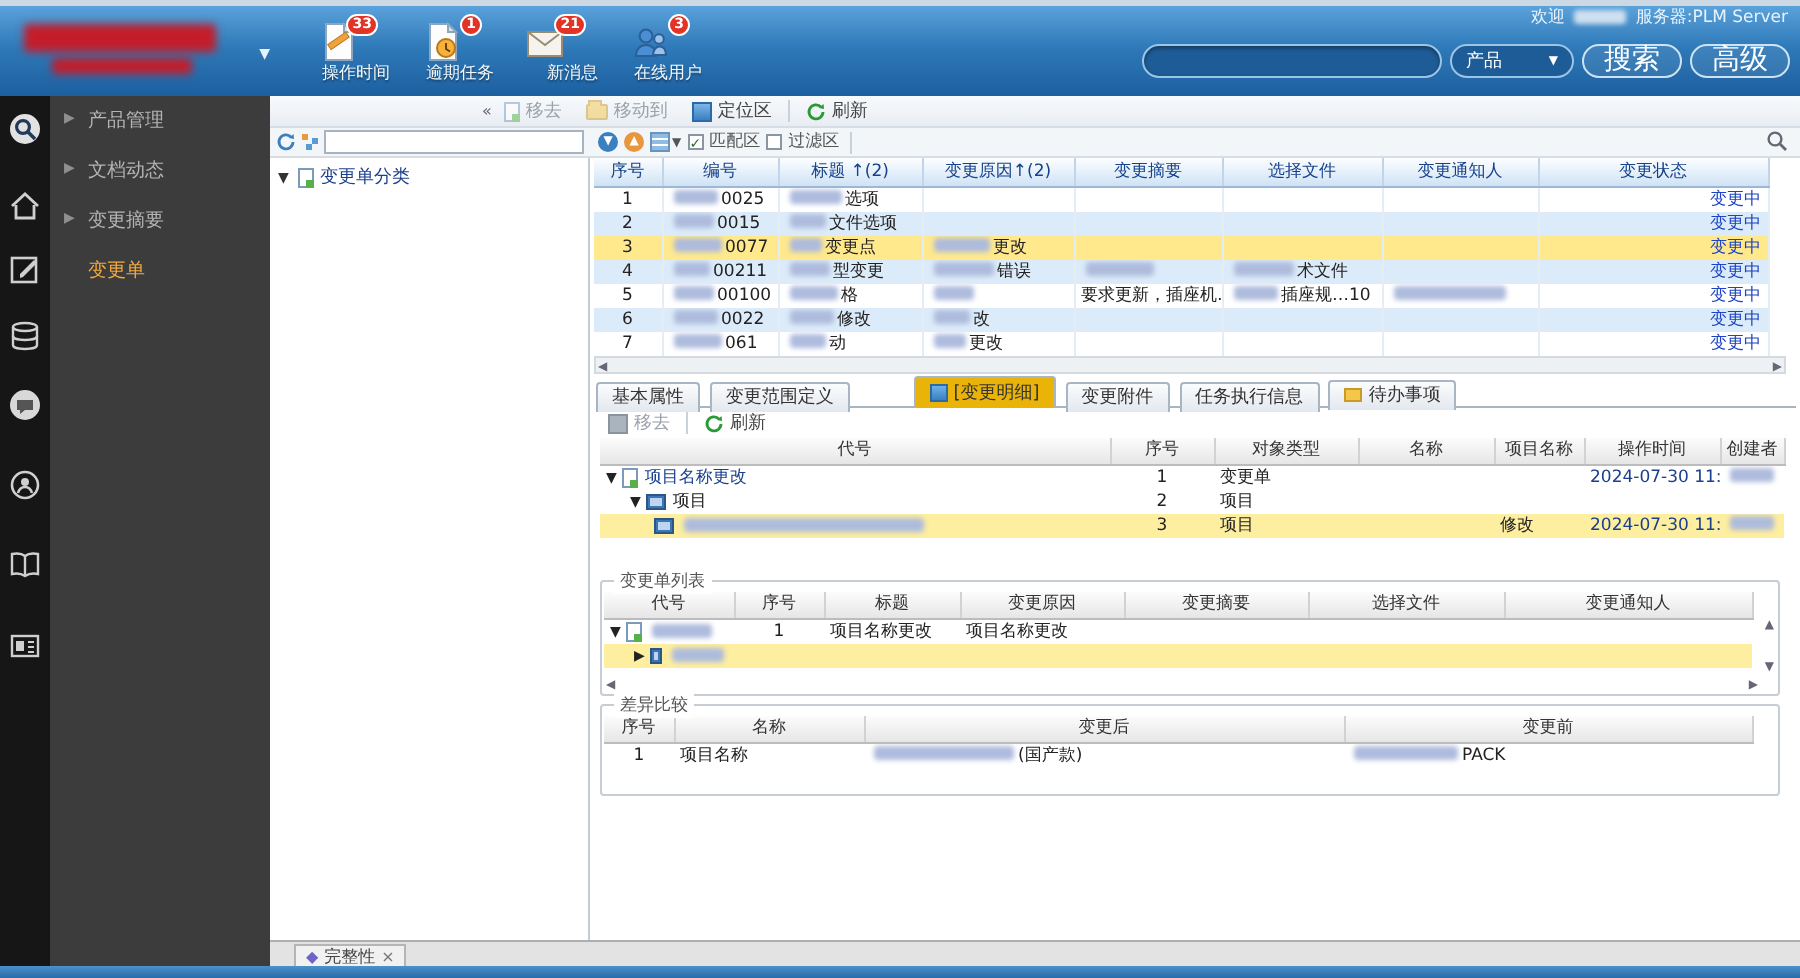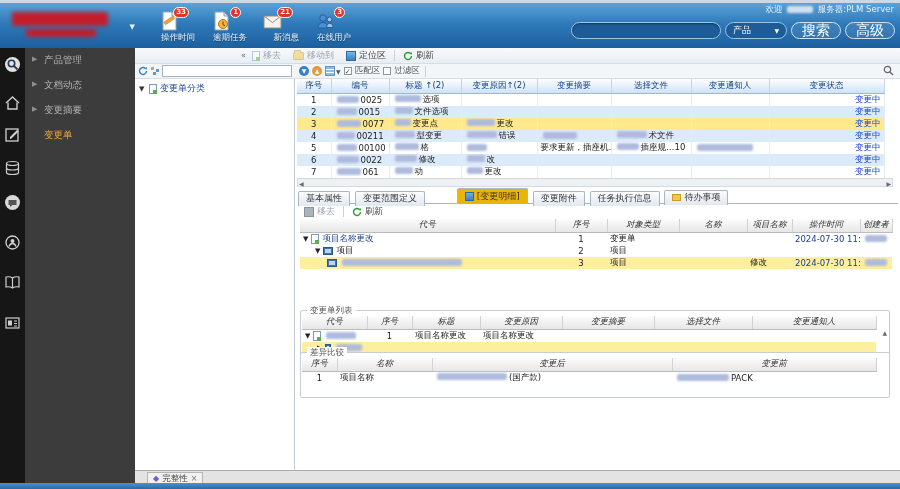--- a/index.html
+++ b/index.html
@@ -114,31 +114,31 @@
   .tab.active { background:#eab308; height:16px; position:relative;margin-left:27px; }
   .tab-ico { width:9px; height:9px; display:inline-block; }
   .tab-ico.grid { background:linear-gradient(#6cb2e8,#3a7fc0); border:1px solid #2a6aa8; }
   .tab-ico.folder { background:#f6c64a; border:1px solid #c89a28; height:7px; }
 
   .detail-toolbar { position:absolute; left:163px; top:157px; display:flex; align-items:center; height:13px; }
 
   .detail-grid { position:absolute; left:165px; top:171px; width:592px; }
   .grayhead th { height:13px; font-size:8.5px; color:#333; text-align:center;
                  background:linear-gradient(#fcfcfc,#e6e6e6); border-right:1px solid #d2d2d2;
-                 border-bottom:1px solid #bcbcbc; padding:0 2px;font-style:italic; }
+                 border-bottom:1px solid #bcbcbc; padding:0 2px; }
   .detail-grid td, .fs td { height:12px; font-size:8.5px; color:#222; padding:0 3px; }
   .namecell { display:flex; align-items:center; gap:3px; }
   .ind1 { padding-left:12px; } .ind2 { padding-left:24px; }
 
   
   .fs { position:absolute; left:165px; width:590px; border:1px solid #c6cdd4; border-radius:2px; background:#fff; }
   .fs .fs-title { position:absolute; left:6px; top:-6px; background:#fff; padding:0 3px;
                   font-size:8.5px; color:#555; }
   .fs table { width:574px; margin:5px 0 0 1px; }
-  .fs-orders { top:242px; height:58px;margin-top:20px; }
+  .fs-orders { top:242px; height:58px; }
   .fs-diff { top:304px; height:46px; }
   tr.yellow td { background:#fdeea0; }
 
   
   .dock-bar { position:absolute; left:135px; top:470px; width:765px; height:13px;
               background:#e3e3e3; border-top:1px solid #aeaeae; }
   .dock-tab { position:absolute; left:12px; top:1px; height:12px; display:flex; align-items:center; gap:3px;
               background:#f1f1f1; border:1px solid #b5b5b5; border-bottom:none; padding:0 5px; font-size:8.5px; color:#444; }
   .dock-tab .dia { color:#6f63c9; font-size:8px; }
   .dock-tab .x { color:#777; font-size:8px; }

